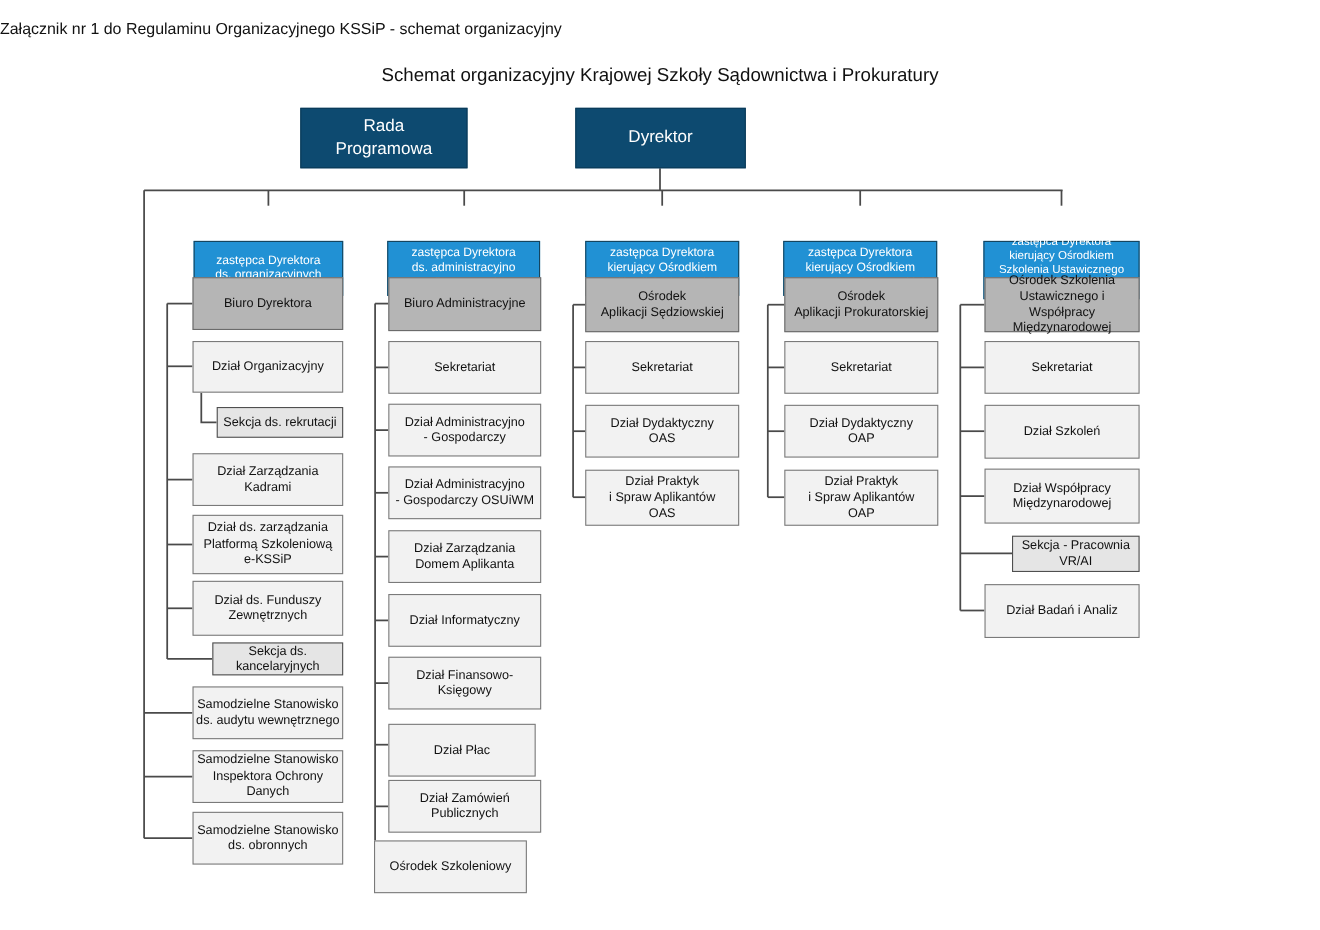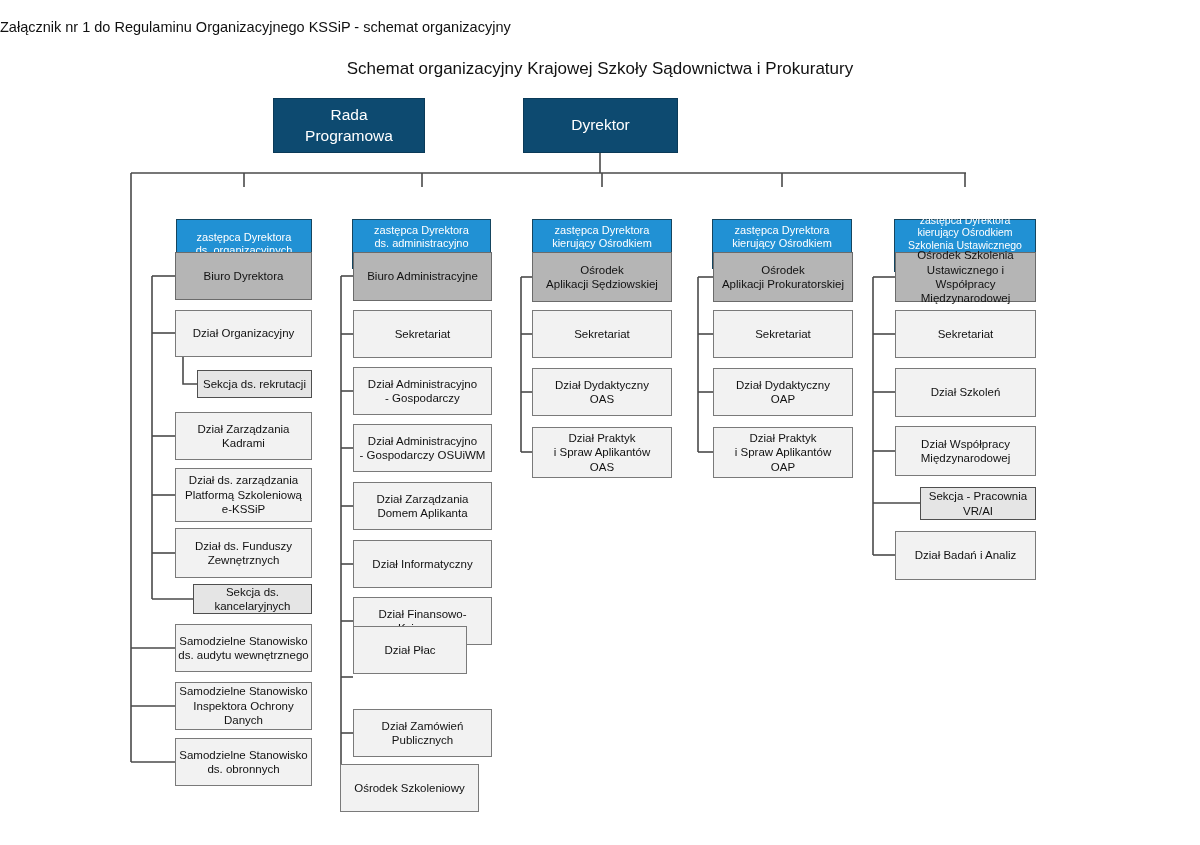--- a/index.html
+++ b/index.html
@@ -132,21 +132,21 @@
 <div class="box gray" style="left:353px;top:252px;width:139px;height:49px">Biuro Administracyjne</div>
 <div class="box light" style="left:353px;top:310px;width:139px;height:48px">Sekretariat</div>
 <div class="box light" style="left:353px;top:367px;width:139px;height:48px">Dział Administracyjno
 - Gospodarczy</div>
 <div class="box light" style="left:353px;top:424px;width:139px;height:48px">Dział Administracyjno
 - Gospodarczy OSUiWM</div>
 <div class="box light" style="left:353px;top:482px;width:139px;height:48px">Dział Zarządzania
 Domem Aplikanta</div>
 <div class="box light" style="left:353px;top:540px;width:139px;height:48px">Dział Informatyczny</div>
 <div class="box light" style="left:353px;top:597px;width:139px;height:48px">Dział Finansowo-Księgowy</div>
-<div class="box light" style="left:353px;top:626px;width:114px;height:48px">Dział Płac</div>
+<div class="box light" style="left:353px;top:658px;width:134px;height:48px">Dział Płac</div>
 <div class="box light" style="left:353px;top:709px;width:139px;height:48px">Dział Zamówień Publicznych</div>
 <div class="box light" style="left:340px;top:764px;width:139px;height:48px">Ośrodek Szkoleniowy</div>
 
 <div class="box gray" style="left:532px;top:252px;width:140px;height:50px">Ośrodek
 Aplikacji Sędziowskiej</div>
 <div class="box light" style="left:532px;top:310px;width:140px;height:48px">Sekretariat</div>
 <div class="box light" style="left:532px;top:368px;width:140px;height:48px">Dział Dydaktyczny
 OAS</div>
 <div class="box light" style="left:532px;top:427px;width:140px;height:51px">Dział Praktyk
 i Spraw Aplikantów

